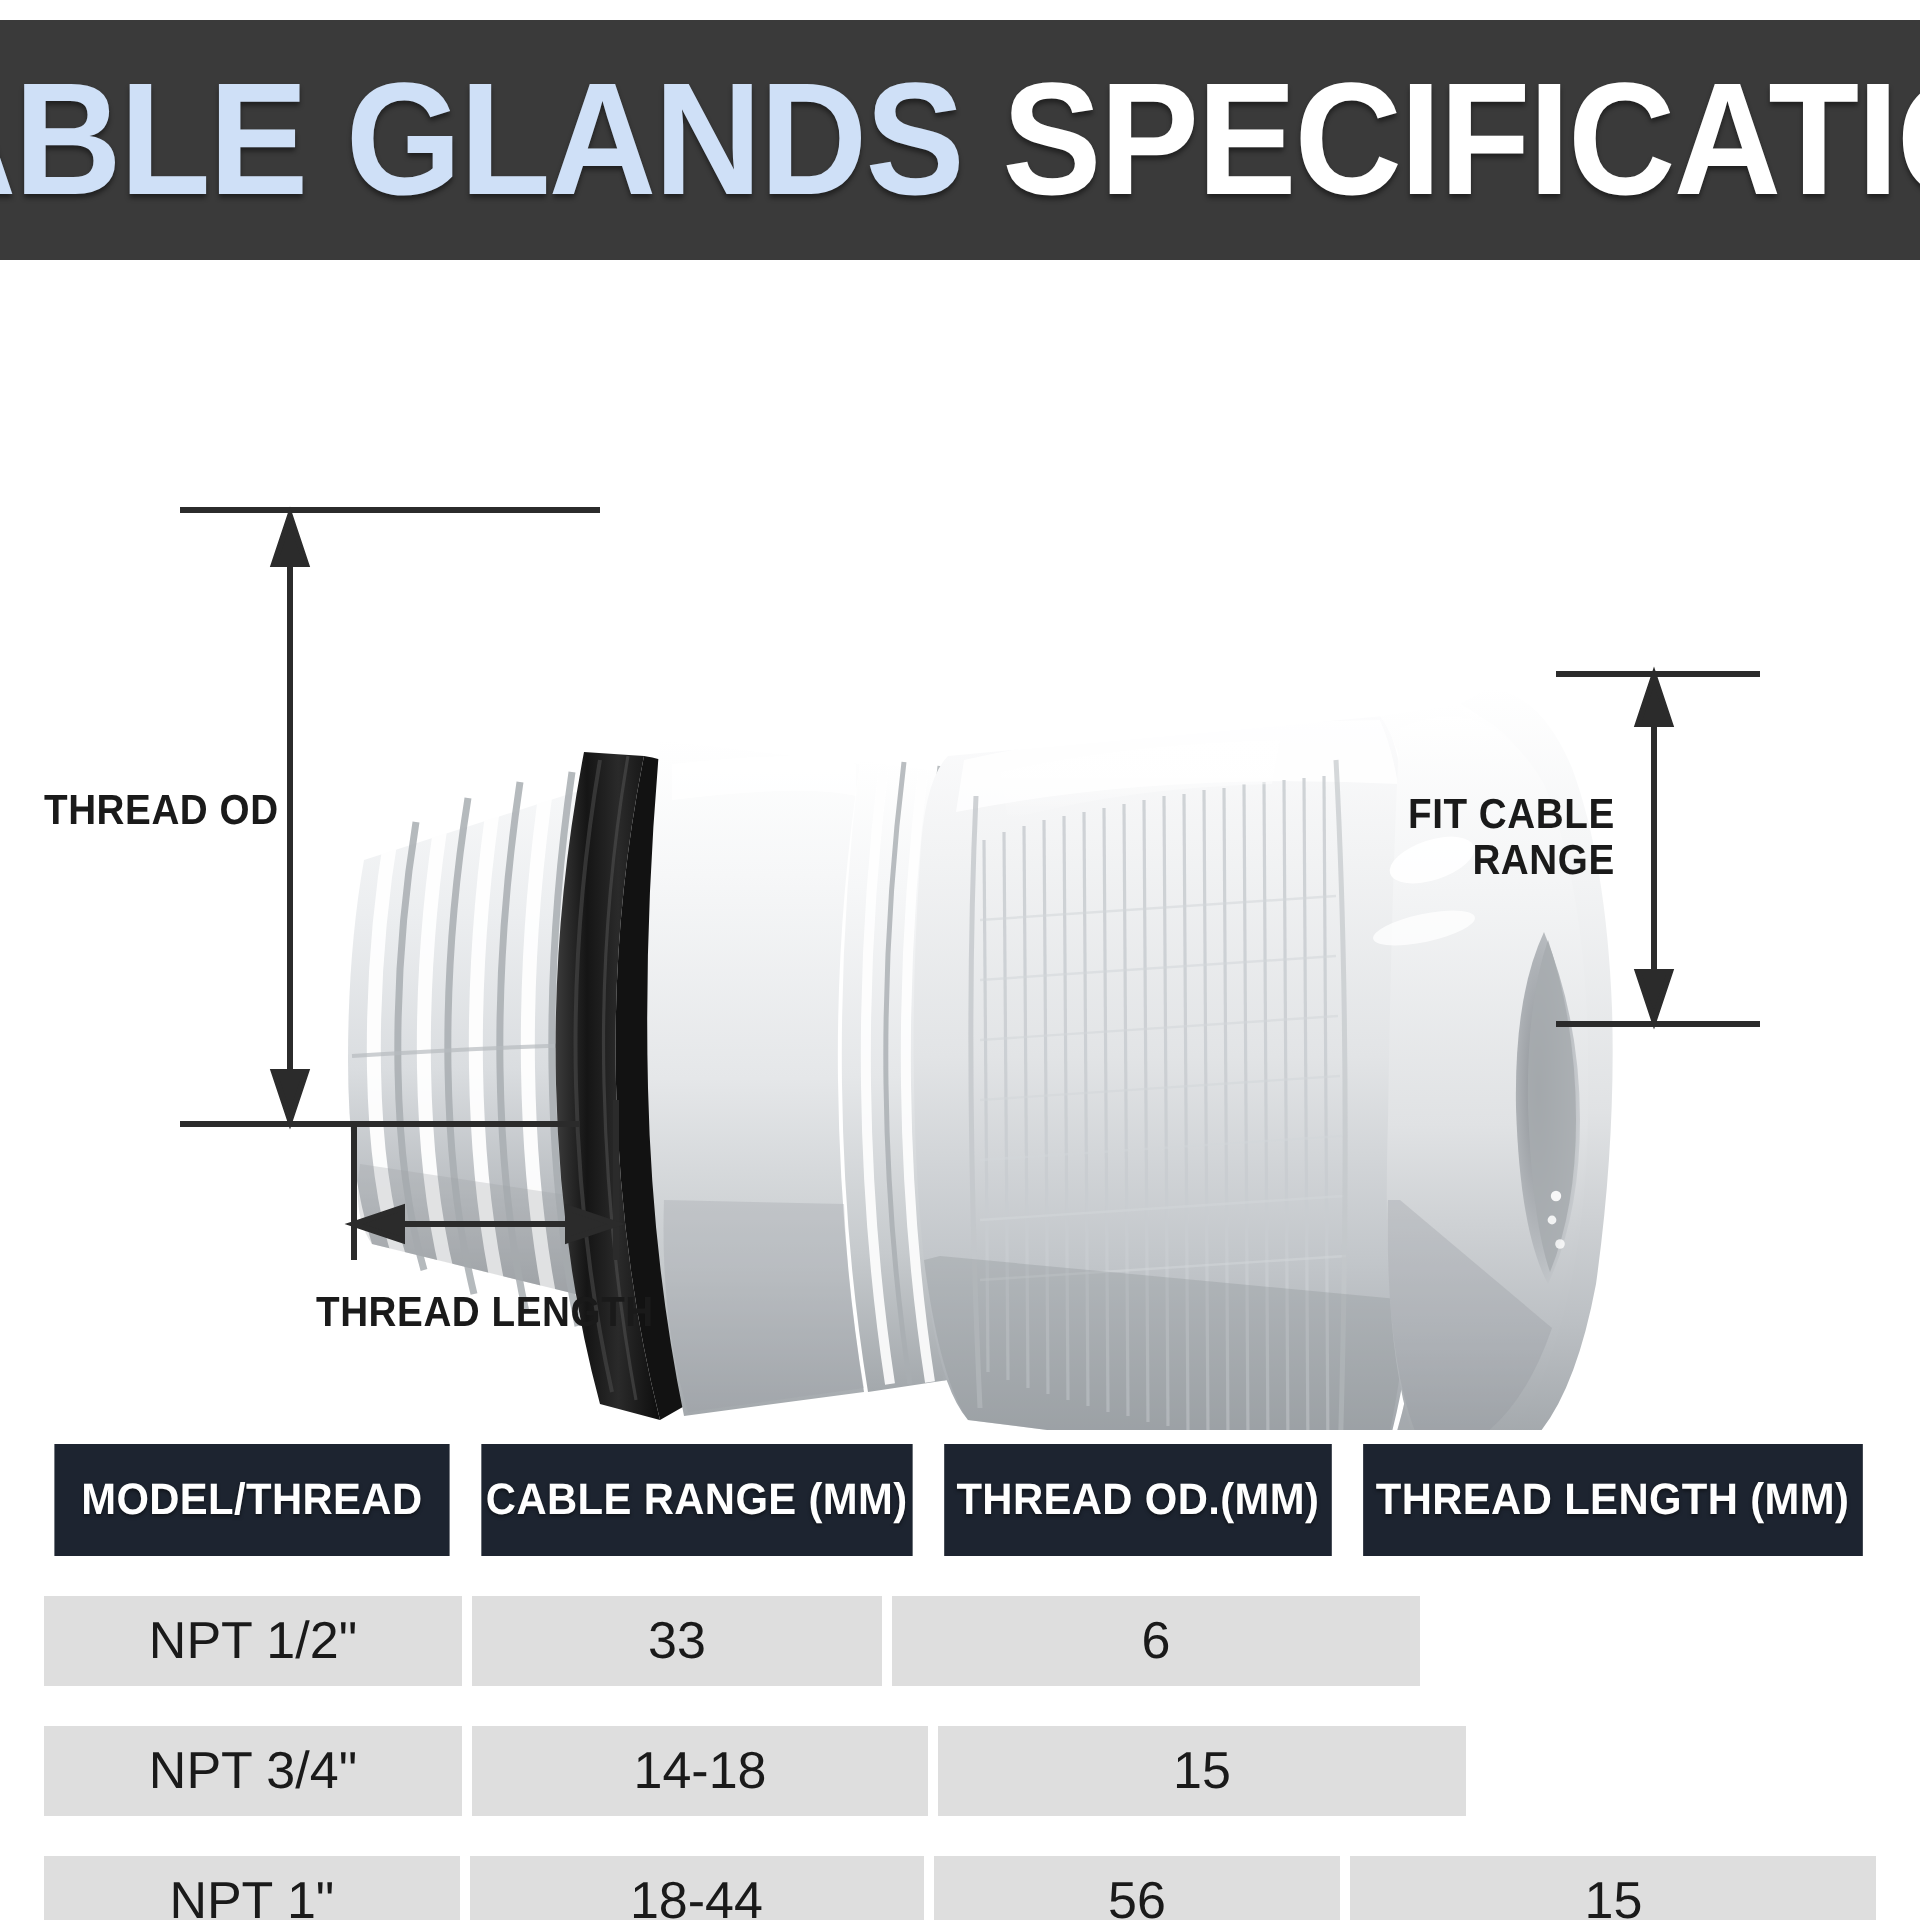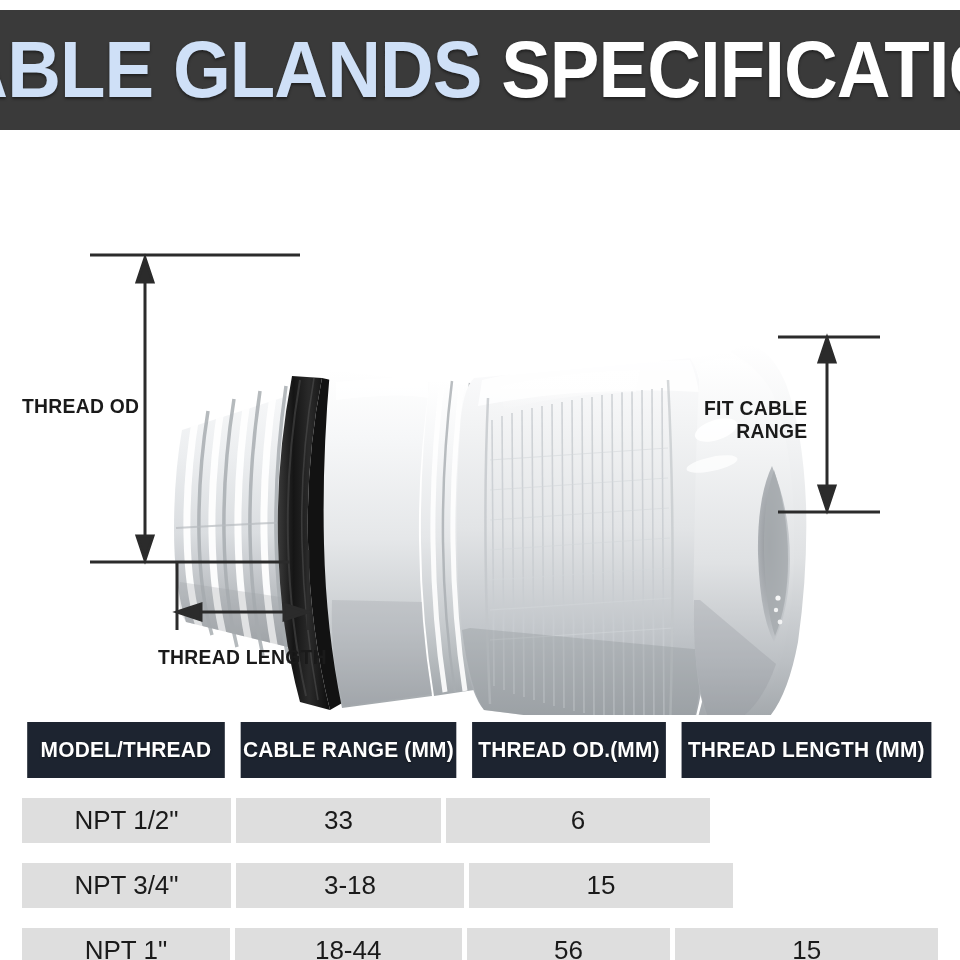--- a/index.html
+++ b/index.html
@@ -301,21 +301,21 @@
   </div>
 
   <div class="trow body">
     <div class="cell c0">NPT 1/2"</div>
     <div class="cell c2">33</div>
     <div class="cell c3">6</div>
   </div>
 
   <div class="trow body">
     <div class="cell c0">NPT 3/4"</div>
-    <div class="cell c1">3-18</div>
+    <div class="cell c1">14-18</div>
     <div class="cell c3">15</div>
   </div>
 
   <div class="trow body">
     <div class="cell c0">NPT 1"</div>
     <div class="cell c1">18-44</div>
     <div class="cell c2">56</div>
     <div class="cell c3">15</div>
   </div>
 

